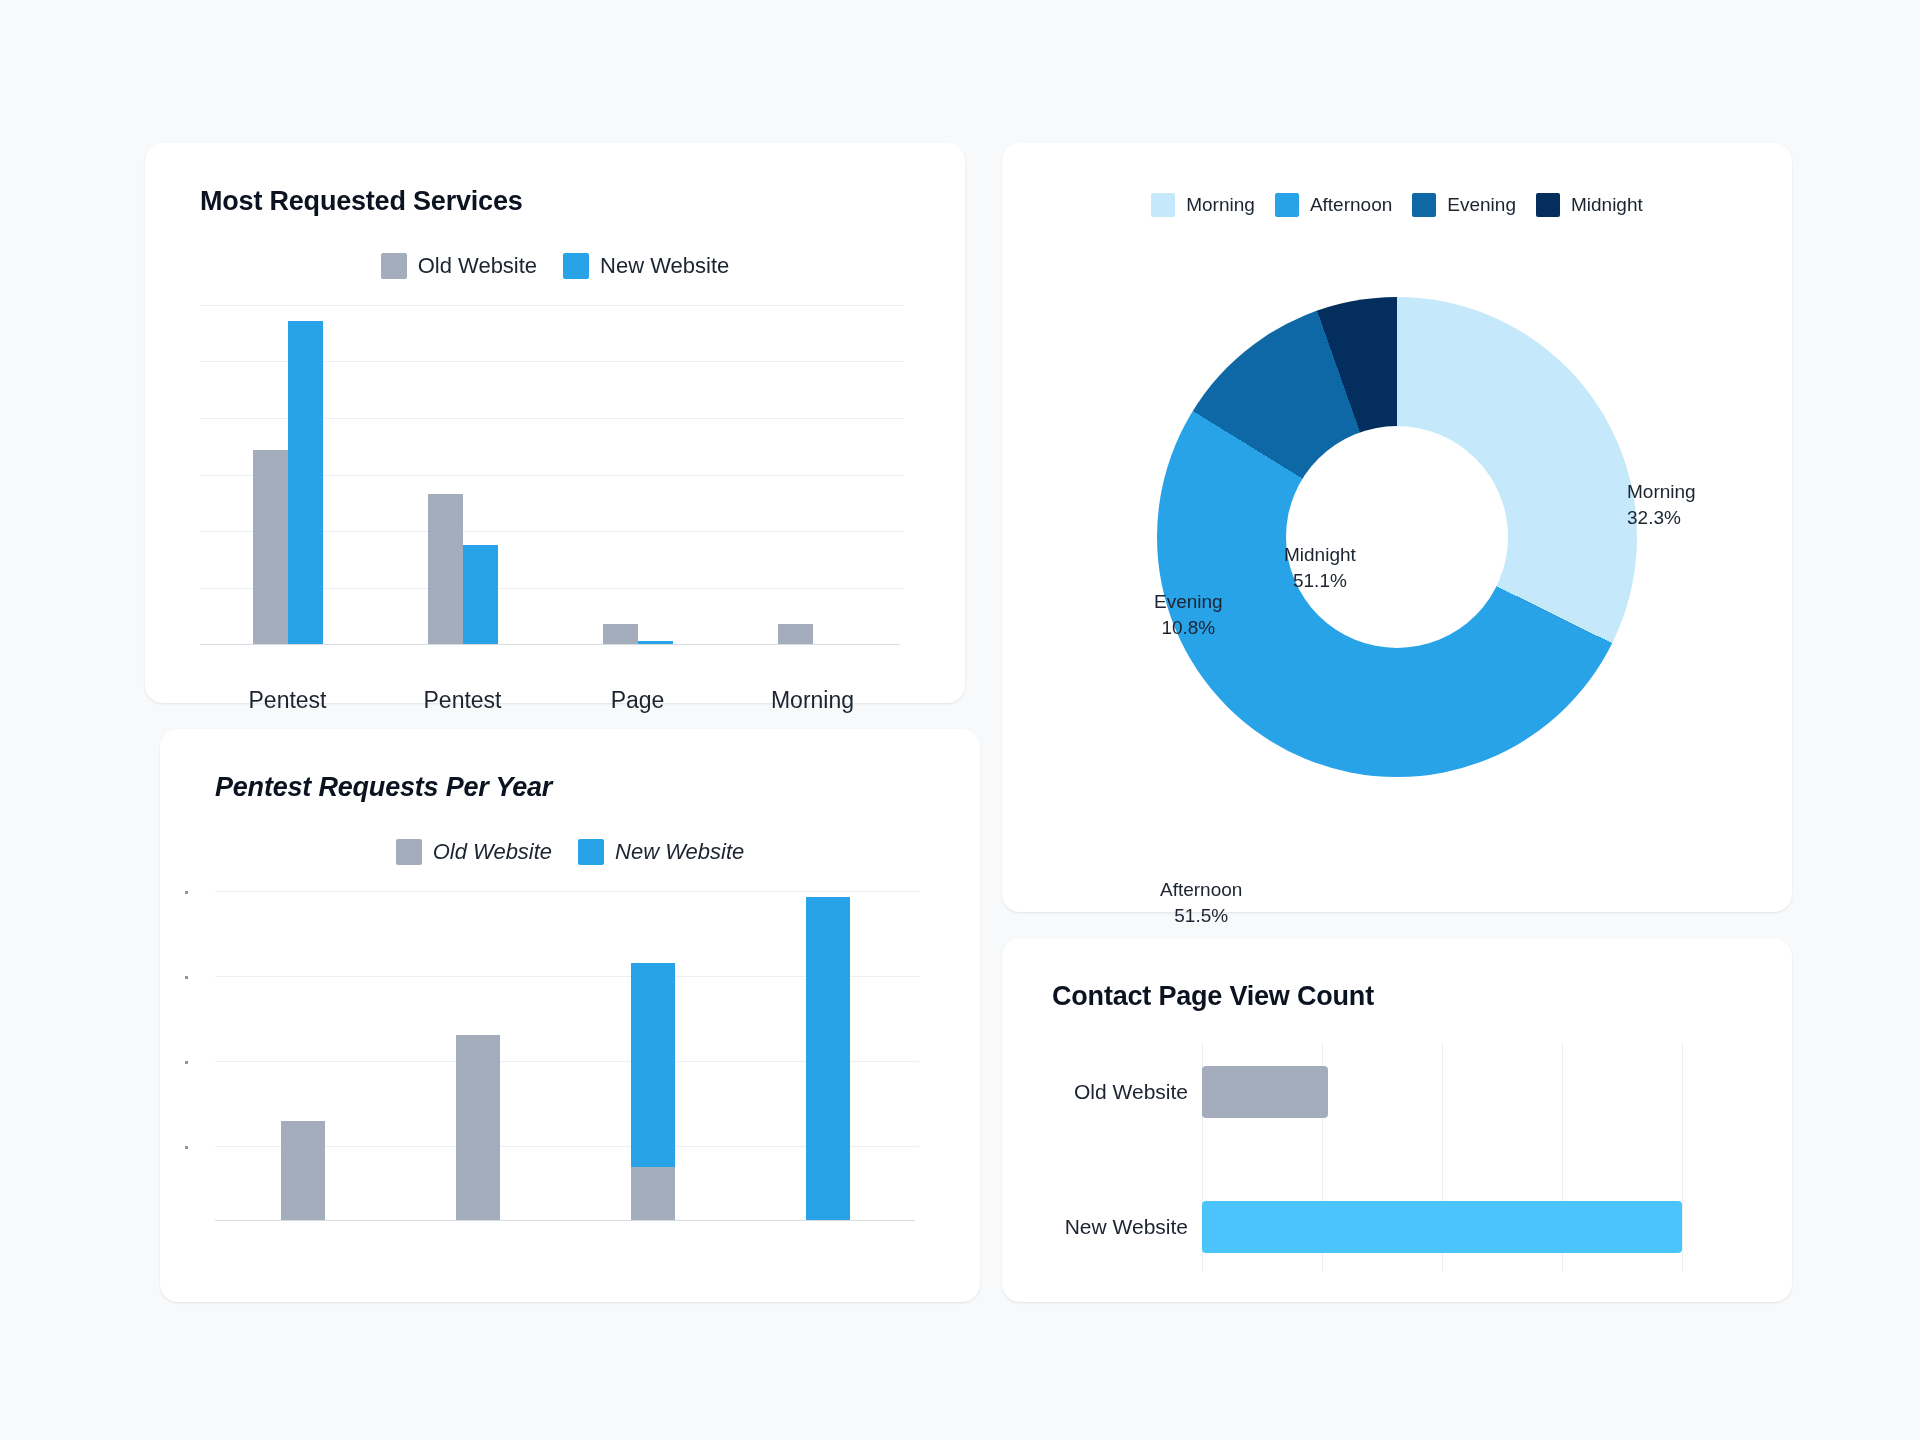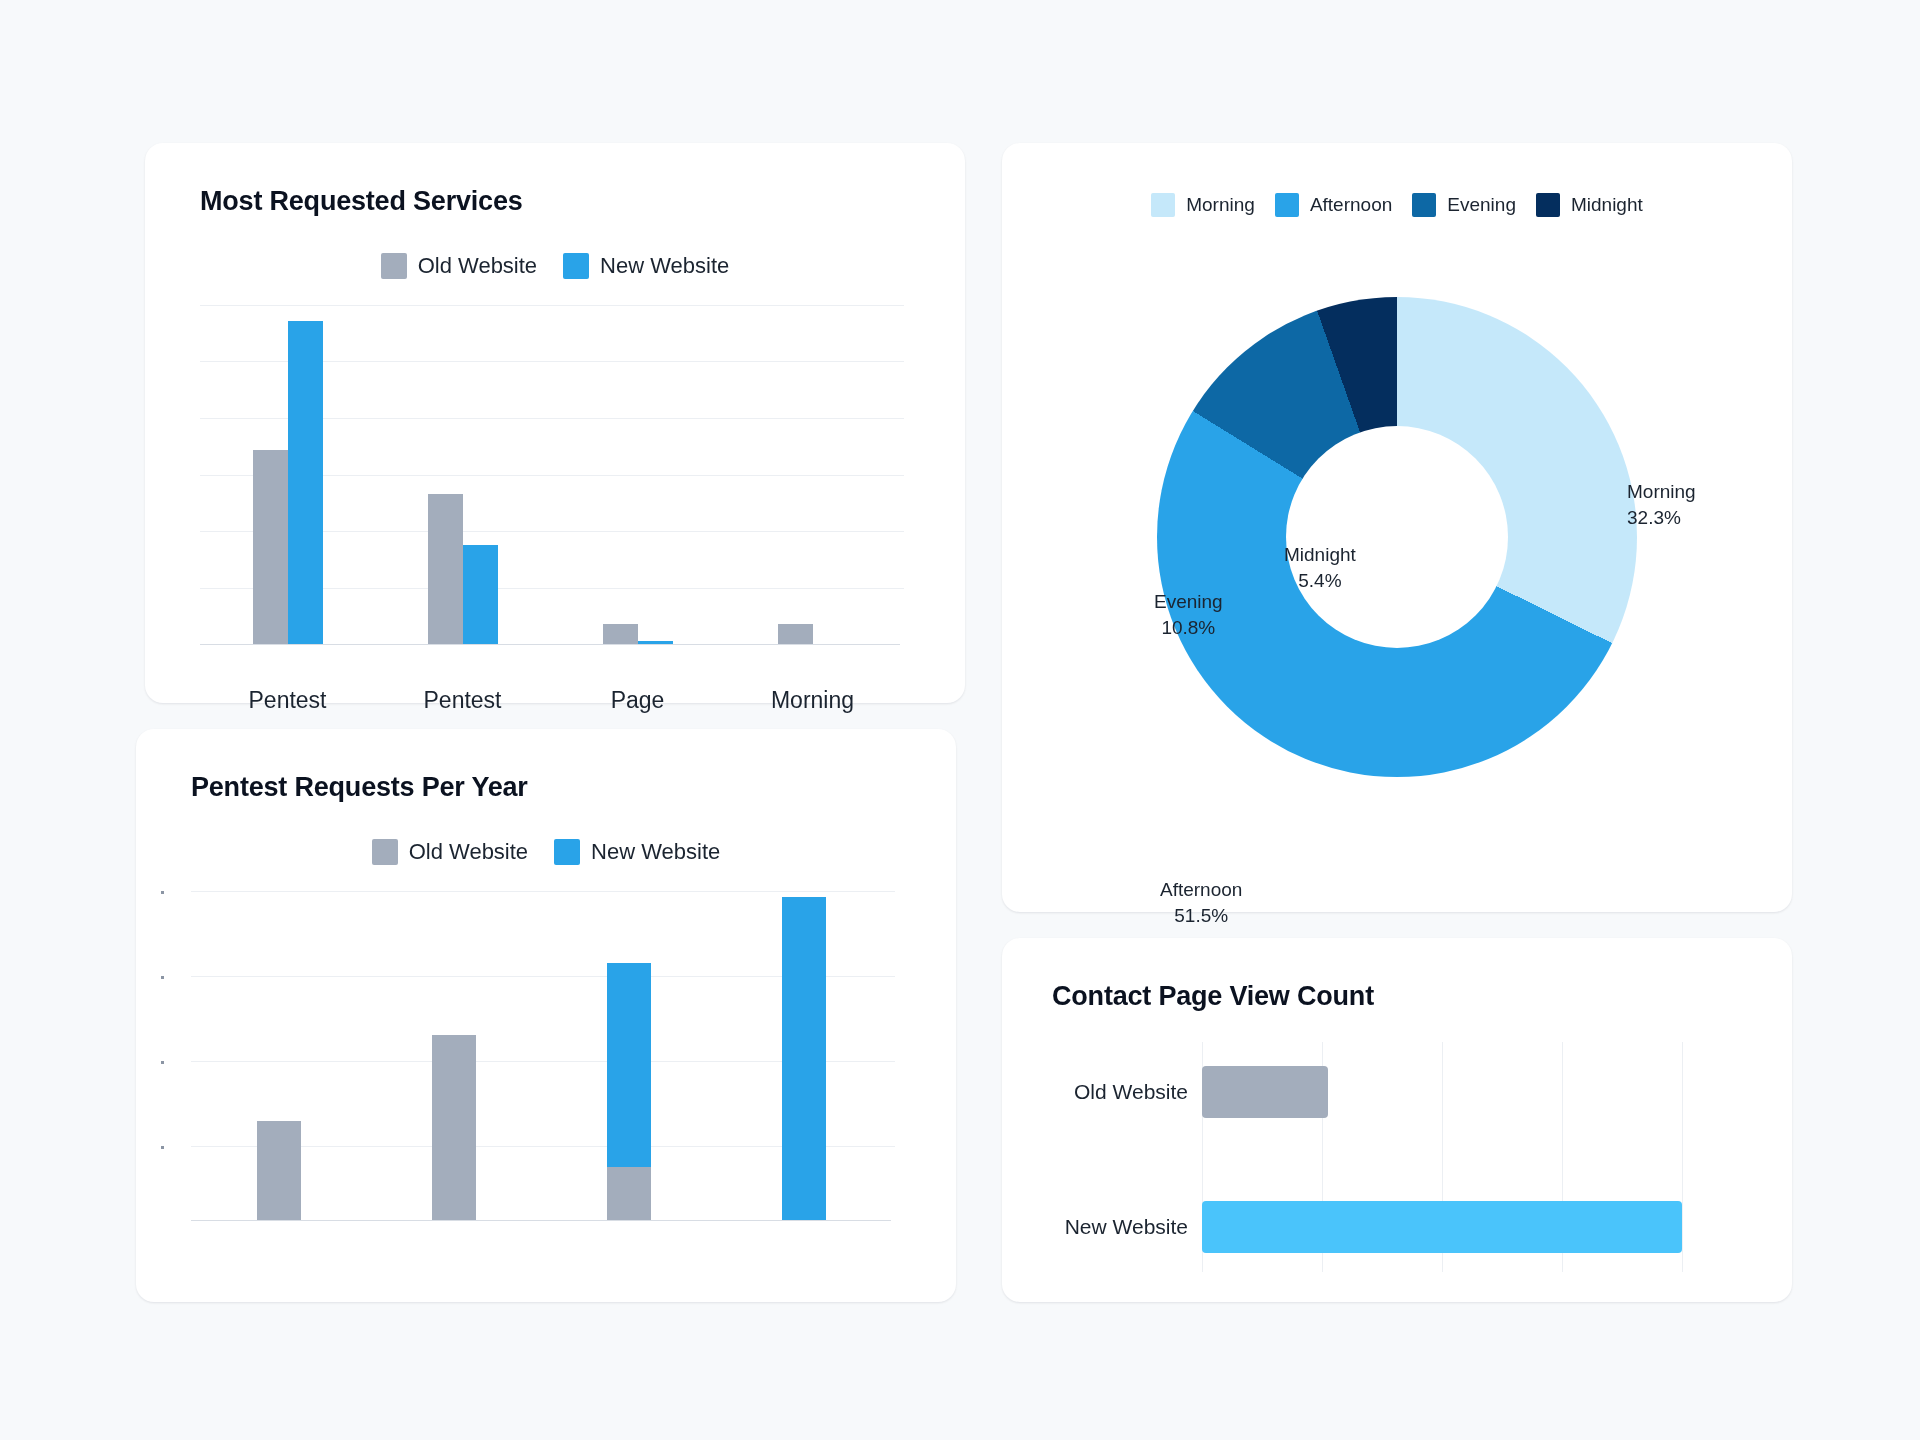--- a/index.html
+++ b/index.html
@@ -24,21 +24,21 @@
   }
   .card-title {
     font-size: 27px;
     font-weight: bold;
     color: #0b1220;
     letter-spacing: -0.2px;
   }
 
   
   #card-most-requested { left: 145px;  top: 143px;  width: 820px;  height: 560px; }
-  #card-pentest-year   { left: 136px;  top: 729px;  width: 820px;  height: 573px; }
+  #card-pentest-year   { left: 160px;  top: 729px;  width: 820px;  height: 573px; font-style: italic; }
   #card-time-of-day    { left: 1002px; top: 143px;  width: 790px;  height: 769px; }
   #card-contact-views  { left: 1002px; top: 938px;  width: 790px;  height: 364px; }
 
   #card-most-requested .card-title,
   #card-pentest-year .card-title { margin: 43px 0 0 55px; }
   #card-time-of-day .card-title,
   #card-contact-views .card-title { margin: 43px 0 0 50px; }
 
   
   .legend {
@@ -348,21 +348,21 @@
       <div class="donut-label" id="dl-afternoon">
         <div>Afternoon</div>
         <div>51.5%</div>
       </div>
       <div class="donut-label" id="dl-evening">
         <div>Evening</div>
         <div>10.8%</div>
       </div>
       <div class="donut-label" id="dl-midnight">
         <div>Midnight</div>
-        <div>5.4%</div>
+        <div>51.1%</div>
       </div>
     </div>
   </section>
 
   <section class="card" id="card-contact-views">
     <h2 class="card-title">Contact Page View Count</h2>
 
     <div class="hchart">
       <div class="hcat-col" id="hcats">
           <div class="hcat" style="top: 50px;">Old Website</div>

